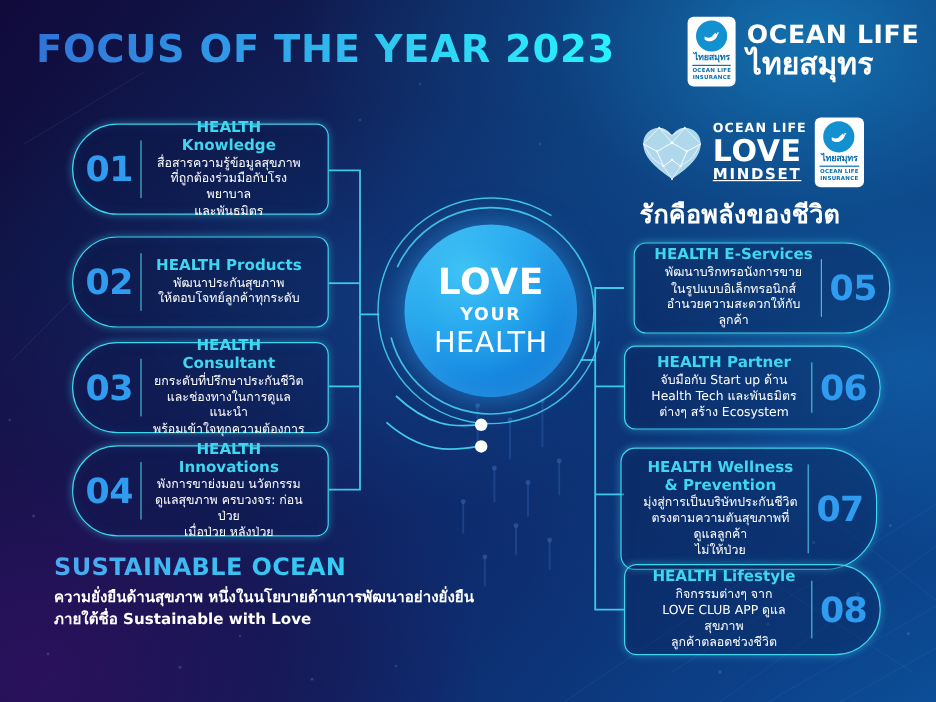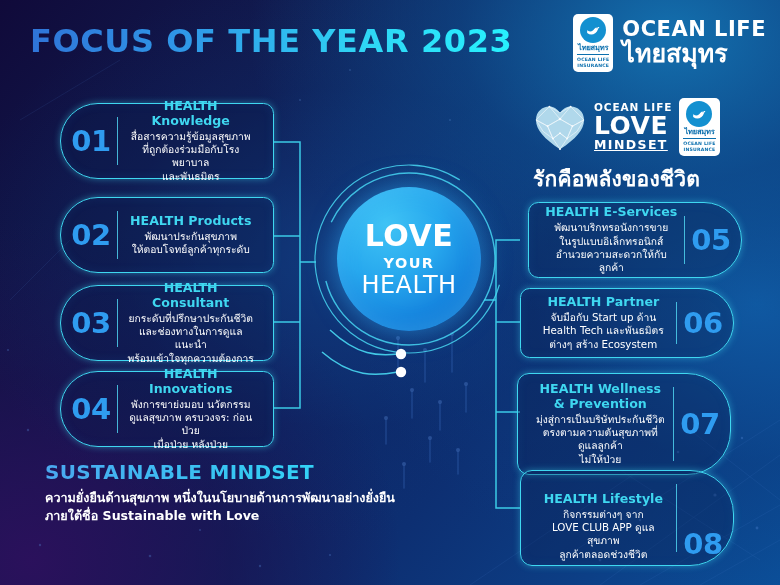--- a/index.html
+++ b/index.html
@@ -348,30 +348,30 @@
     <div class="body">
       <div class="ctitle">HEALTH Wellness &amp; Prevention</div>
       <div class="cdesc">มุ่งสู่การเป็นบริษัทประกันชีวิต</div>
       <div class="cdesc">ตรงตามความตันสุขภาพที่ดูแลลูกค้า</div>
       <div class="cdesc">ไม่ให้ป่วย</div>
     </div>
     <div class="divider"></div>
     <div class="num">07</div>
   </div>
 
-  <div class="card right" style="left:520px; top:470px; width:214px; height:96px;align-items:flex-end;">
+  <div class="card right" style="left:520px; top:470px; width:214px; height:76px;">
     <div class="body">
       <div class="ctitle">HEALTH Lifestyle</div>
       <div class="cdesc">กิจกรรมต่างๆ จาก</div>
       <div class="cdesc">LOVE CLUB APP ดูแลสุขภาพ</div>
       <div class="cdesc">ลูกค้าตลอดช่วงชีวิต</div>
     </div>
     <div class="divider"></div>
     <div class="num">08</div>
   </div>
 
   <div id="sustain">
-    <div class="s-head">SUSTAINABLE MINDSET</div>
+    <div class="s-head">SUSTAINABLE OCEAN</div>
     <div class="s-l1">ความยั่งยืนด้านสุขภาพ หนึ่งในนโยบายด้านการพัฒนาอย่างยั่งยืน</div>
     <div class="s-l2">ภายใต้ชื่อ Sustainable with Love</div>
   </div>
 
 </div>
 
 </body></html>

